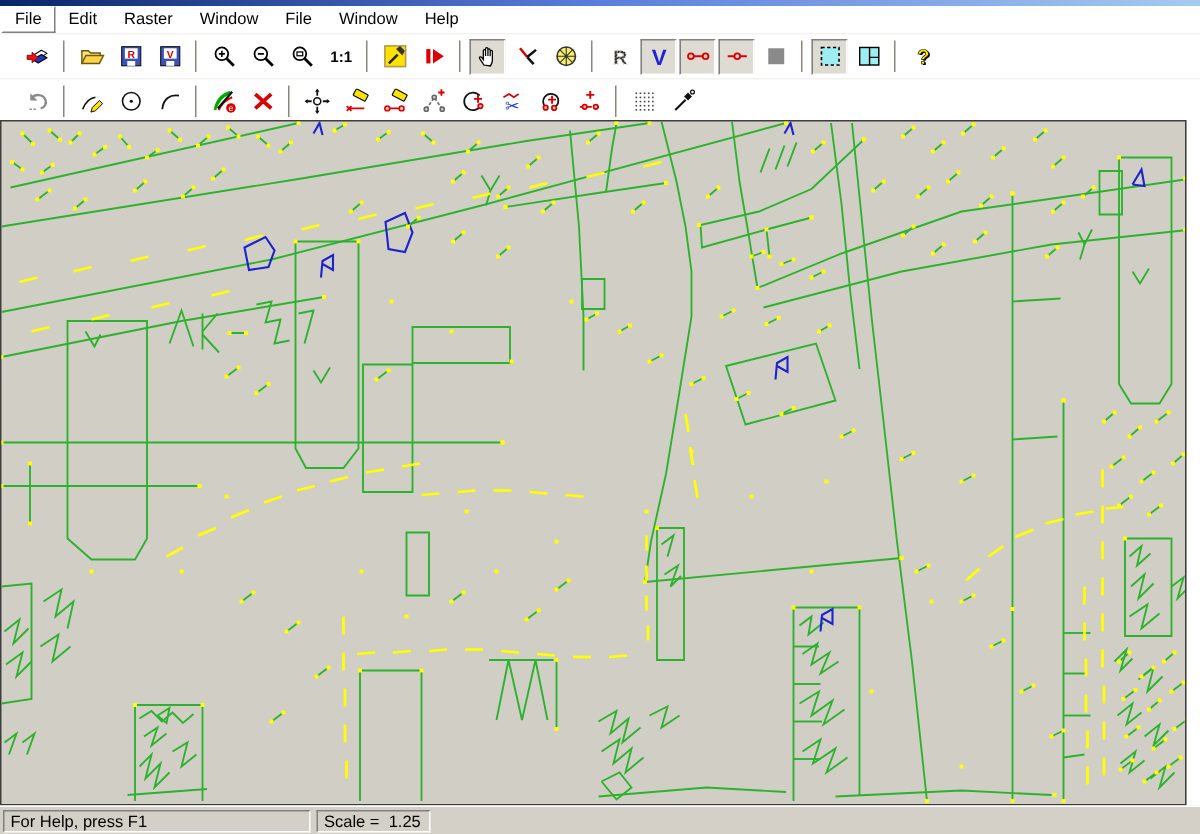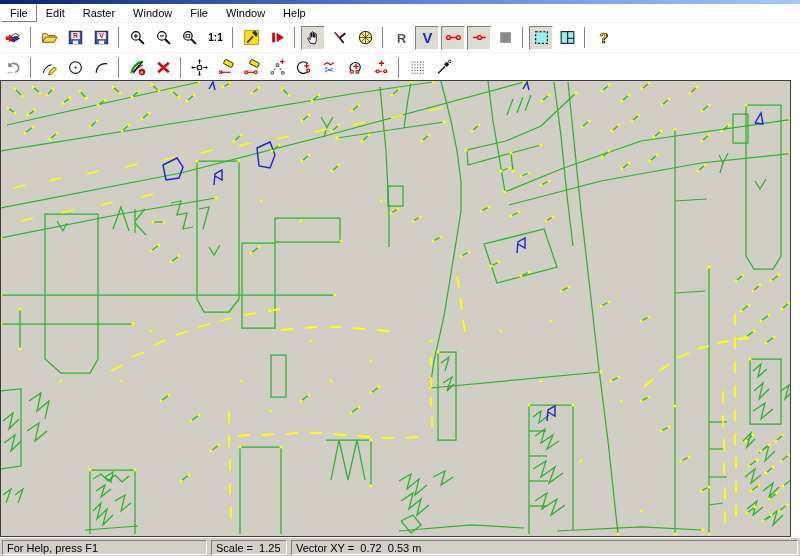--- a/index.html
+++ b/index.html
@@ -3,21 +3,21 @@
 <meta charset="utf-8">
 <style>
   html,body{margin:0;padding:0;background:#777;}
   .app{width:800px;height:556px;position:relative;background:#ffffff;
        font-family:"Liberation Sans",sans-serif;font-size:11px;color:#000;
        overflow:hidden;box-sizing:border-box;}
   .strip{height:4px;background:linear-gradient(90deg,#0a246a,#5a7edc,#a6caf0);}
   .menubar{height:18px;display:flex;align-items:center;padding-left:1px;}
   .menu-item{padding:2px 8px;border:1px solid transparent;cursor:default;}
   .menu-item.raised{border-color:#fff #808080 #808080 #fff;}
-  .toolbar{height:29px;display:flex;align-items:center;padding-left:0;
+  .toolbar{height:29px;display:flex;align-items:center;padding-left:12px;
            border-top:1px solid #f4f3ef;}
   .tbtn{width:24px;height:24px;display:flex;align-items:center;justify-content:center;
         border:1px solid transparent;background:transparent;padding:0;margin:0 1px;}
   .tbtn.pressed{border-color:#808080 #fff #fff #808080;background:#dedbd3;}
   .tbtn svg{display:block;}
   .tbsep{width:0;height:21px;border-left:1px solid #8a877e;border-right:1px solid #fff;
          margin:0 4px;}
   .canvas-wrap{position:absolute;left:0;top:80px;width:791px;height:457px;
                border:1px solid #3e3e3e;box-sizing:border-box;background:#d1cec5;}
   #map{display:block;width:789px;height:455px;}
@@ -951,15 +951,14 @@
         <rect x="308.7" y="258.7" width="2.6" height="2.6" fill="#ffff00"></rect>
         <rect x="268.7" y="328.7" width="2.6" height="2.6" fill="#ffff00"></rect>
         <rect x="328.7" y="298.7" width="2.6" height="2.6" fill="#ffff00"></rect>
         <rect x="706.7" y="184.7" width="2.6" height="2.6" fill="#ffff00"></rect>
         <rect x="700.7" y="447.7" width="2.6" height="2.6" fill="#ffff00"></rect>
       </svg>
   </div>
   <div class="statusbar">
     <div class="panel p1">For Help, press F1</div>
     <div class="panel p3">Scale =  1.25</div>
-    <div class="panel p5">Vector XY =  0.72  0.53 m</div>
   </div>
 </div>
 
 </body></html>

